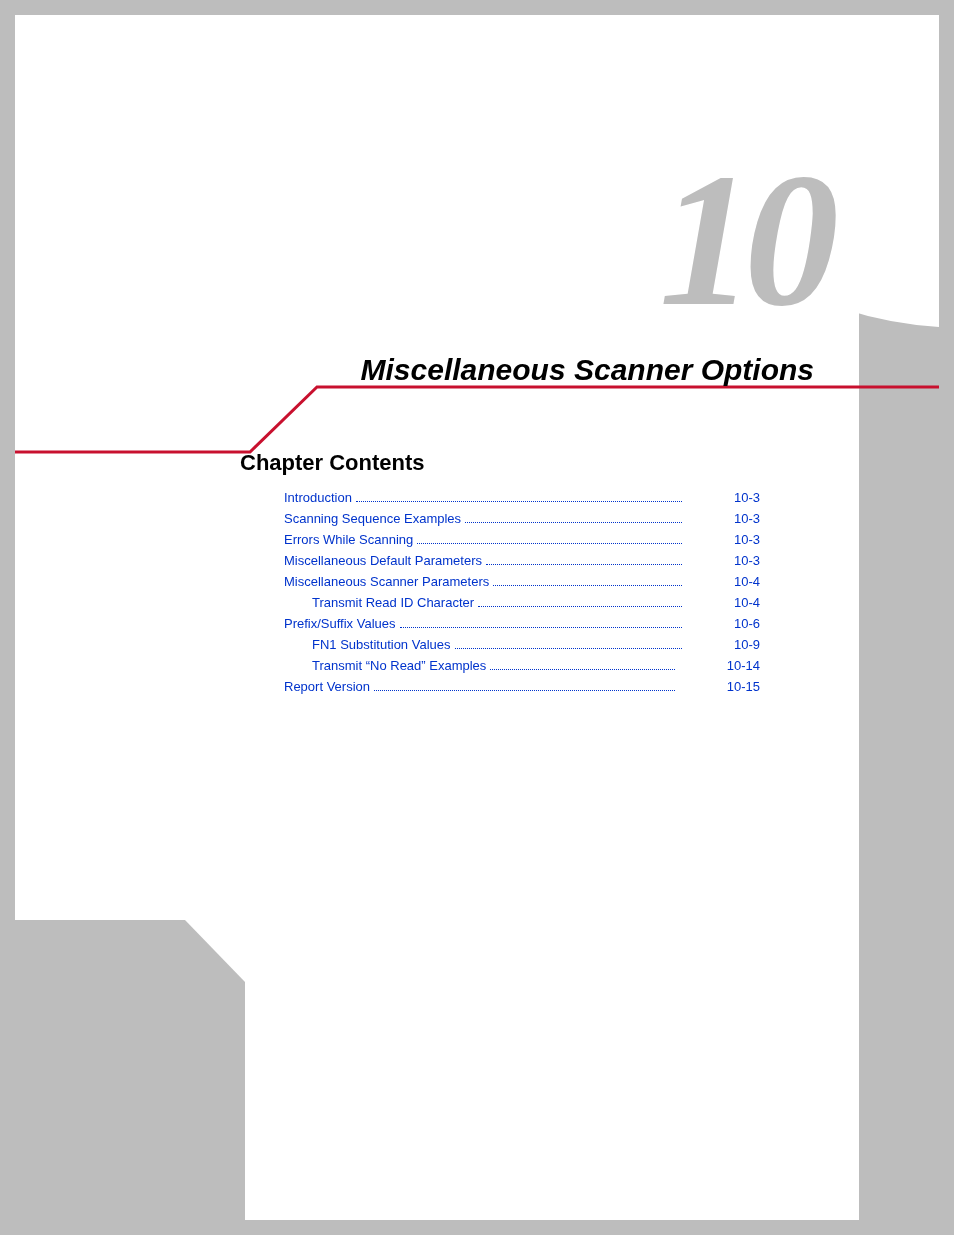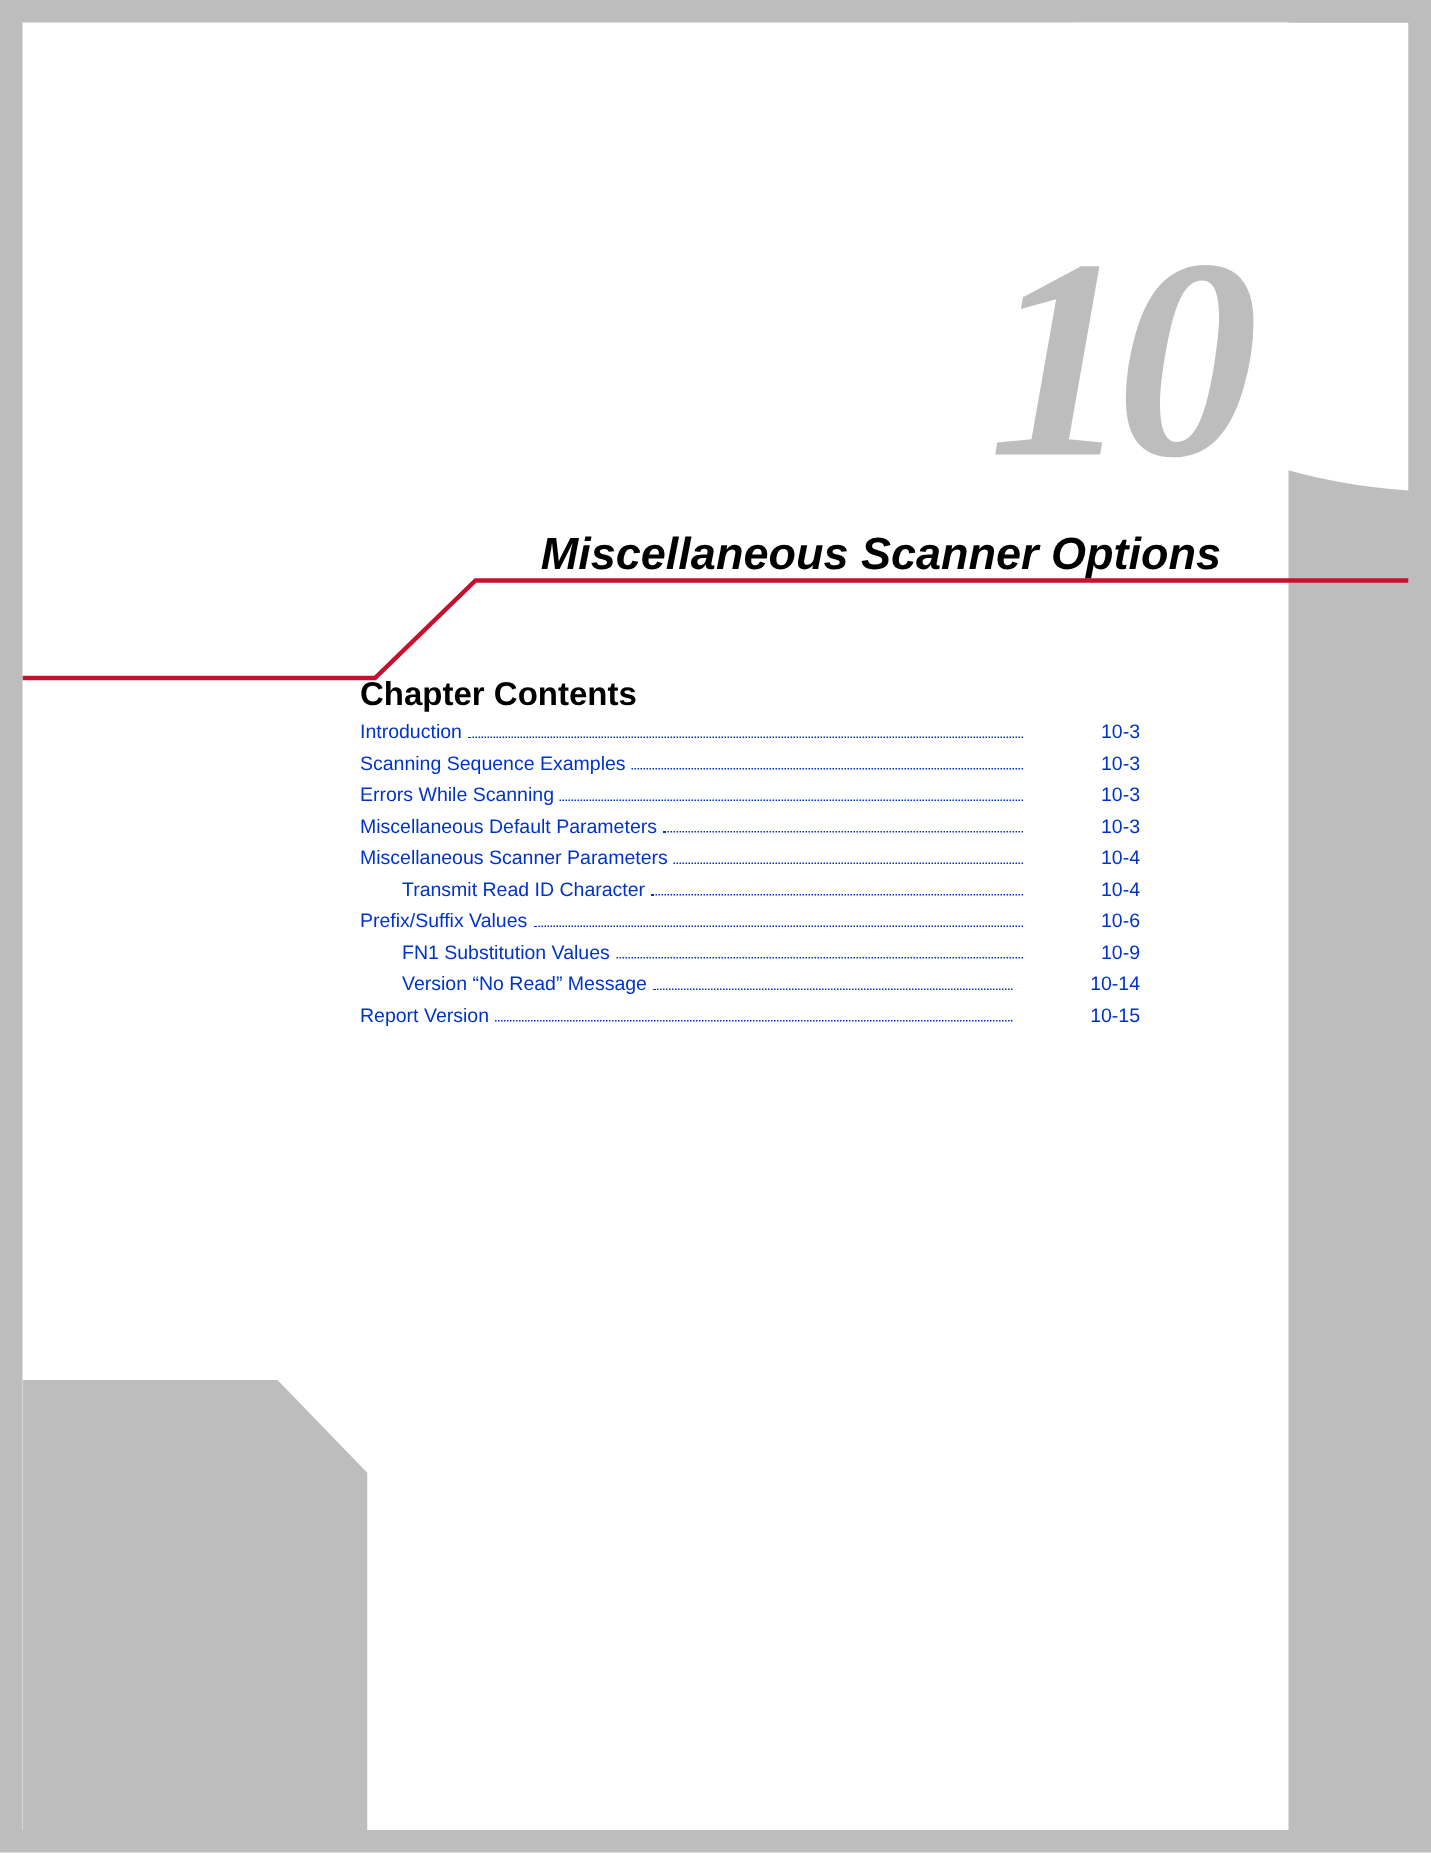--- a/index.html
+++ b/index.html
@@ -54,32 +54,33 @@
     position: absolute;
     top: 435px;
     left: 225px;
     width: 520px;
   }
   .contents-heading {
     font-family: Arial, Helvetica, sans-serif;
     font-weight: bold;
     font-size: 22px;
     color: #000;
-    margin-bottom: 4px;
+    margin-bottom: 14px;
   }
   .toc-row {
     display: flex;
     align-items: baseline;
     font-size: 13px;
     color: #0033cc;
     margin-bottom: 6px;
     white-space: nowrap;
   }
   .toc-label {
     flex: 0 0 auto;
+    margin-left: 44px;
   }
   .toc-dots {
     flex: 1 1 auto;
     border-bottom: 1px dotted #0033cc;
     margin: 0 4px 3px 4px;
     height: 1px;
   }
   .toc-page {
     flex: 0 0 auto;
     margin-left: 48px;
@@ -154,21 +155,21 @@
           <span class="toc-label">Prefix/Suffix Values</span>
           <span class="toc-dots"></span>
           <span class="toc-page">10-6</span>
         </div>
         <div class="toc-row toc-indent">
           <span class="toc-label">FN1 Substitution Values</span>
           <span class="toc-dots"></span>
           <span class="toc-page">10-9</span>
         </div>
         <div class="toc-row toc-indent">
-          <span class="toc-label">Version “No Read” Message</span>
+          <span class="toc-label">Transmit “No Read” Examples</span>
           <span class="toc-dots"></span>
           <span class="toc-page">10-14</span>
         </div>
         <div class="toc-row">
           <span class="toc-label">Report Version</span>
           <span class="toc-dots"></span>
           <span class="toc-page">10-15</span>
         </div>
       </div>
   </div>

